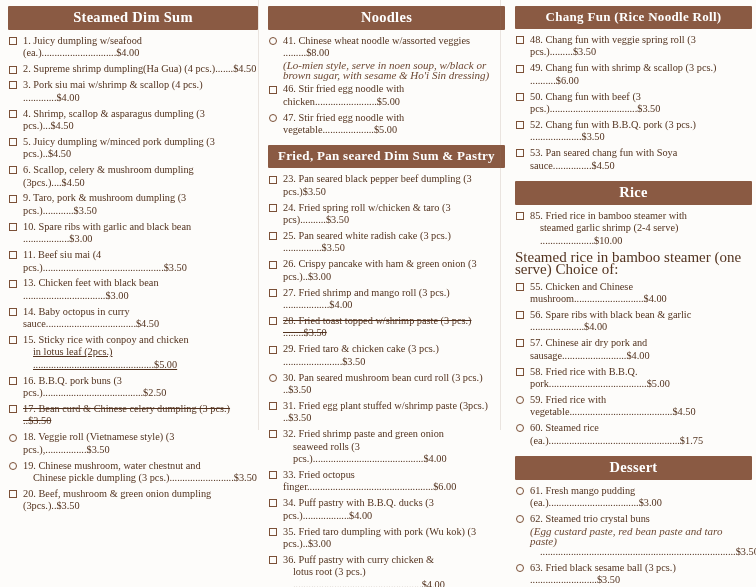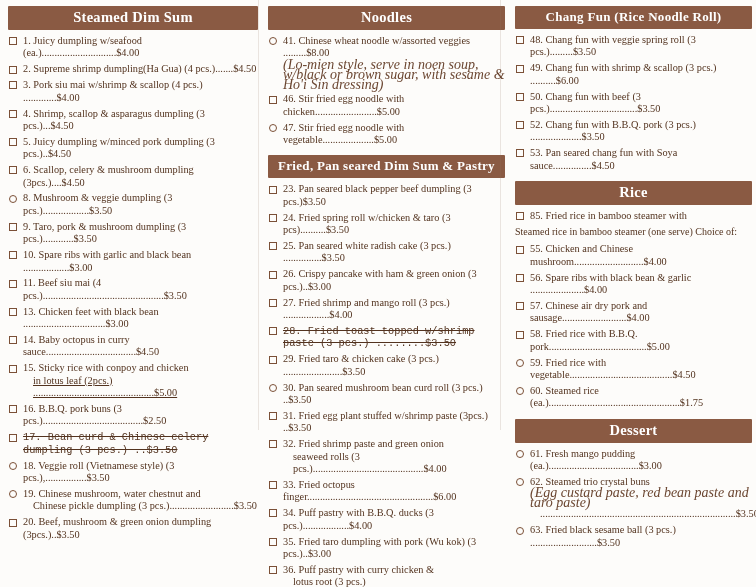--- a/index.html
+++ b/index.html
@@ -60,31 +60,30 @@
     border:1px solid #7b5037;
     background:transparent;
     display:block;
   }
   ul.items li.circ .box{
     border-radius:50%;
   }
   .row{display:block;}
   .sub{
     display:block;
-    font-size:14px;
+    font-size:11px;
     line-height:10px;
     color:#6b4631;
     font-style:italic;
   }
   .strike{
     text-decoration:line-through;
-    font-family:Liberation Mono, monospace;
   }
   .note{
-    font-size:10px;
+    font-size:15px;
     line-height:12.4px;
     margin:1px 0 5px 0;
     color:#53331f;
   }
   .fold{
     position:absolute;
     top:0;bottom:0;
     width:1px;
     background:rgba(150,120,100,.18);
   }
@@ -119,24 +118,20 @@
             <span class="row">4. Shrimp, scallop &amp; asparagus dumpling (3 pcs.)...$4.50</span>
           </li>
           <li>
             <span class="box"></span>
             <span class="row">5. Juicy dumpling w/minced pork dumpling (3 pcs.)..$4.50</span>
           </li>
           <li>
             <span class="box"></span>
             <span class="row">6. Scallop, celery &amp; mushroom dumpling (3pcs.)....$4.50</span>
           </li>
-          <li class="circ">
-            <span class="box"></span>
-            <span class="row">8. Mushroom &amp; veggie dumpling (3 pcs.)..................$3.50</span>
-          </li>
           <li>
             <span class="box"></span>
             <span class="row">9. Taro, pork &amp; mushroom dumpling (3 pcs.)............$3.50</span>
           </li>
           <li>
             <span class="box"></span>
             <span class="row">10. Spare ribs with garlic and black bean ..................$3.00</span>
           </li>
           <li>
             <span class="box"></span>
@@ -291,20 +286,21 @@
             <span class="row">53. Pan seared chang fun with Soya sauce...............$4.50</span>
           </li>
         </ul>
     </div>
     <div class="sec">
       <div class="sec-head big">Rice</div>
       <ul class="items" id="list-6">
           <li>
             <span class="box"></span>
             <span class="row">85. Fried rice in bamboo steamer with</span>
+            <span class="row" style="padding-left: 10px;">steamed garlic shrimp (2-4 serve) .....................$10.00</span>
           </li>
         </ul>
       <div class="note">Steamed rice in bamboo steamer (one serve) Choice of:</div>
       <ul class="items" id="list-6b">
           <li>
             <span class="box"></span>
             <span class="row">55. Chicken and Chinese mushroom...........................$4.00</span>
           </li>
           <li>
             <span class="box"></span>

